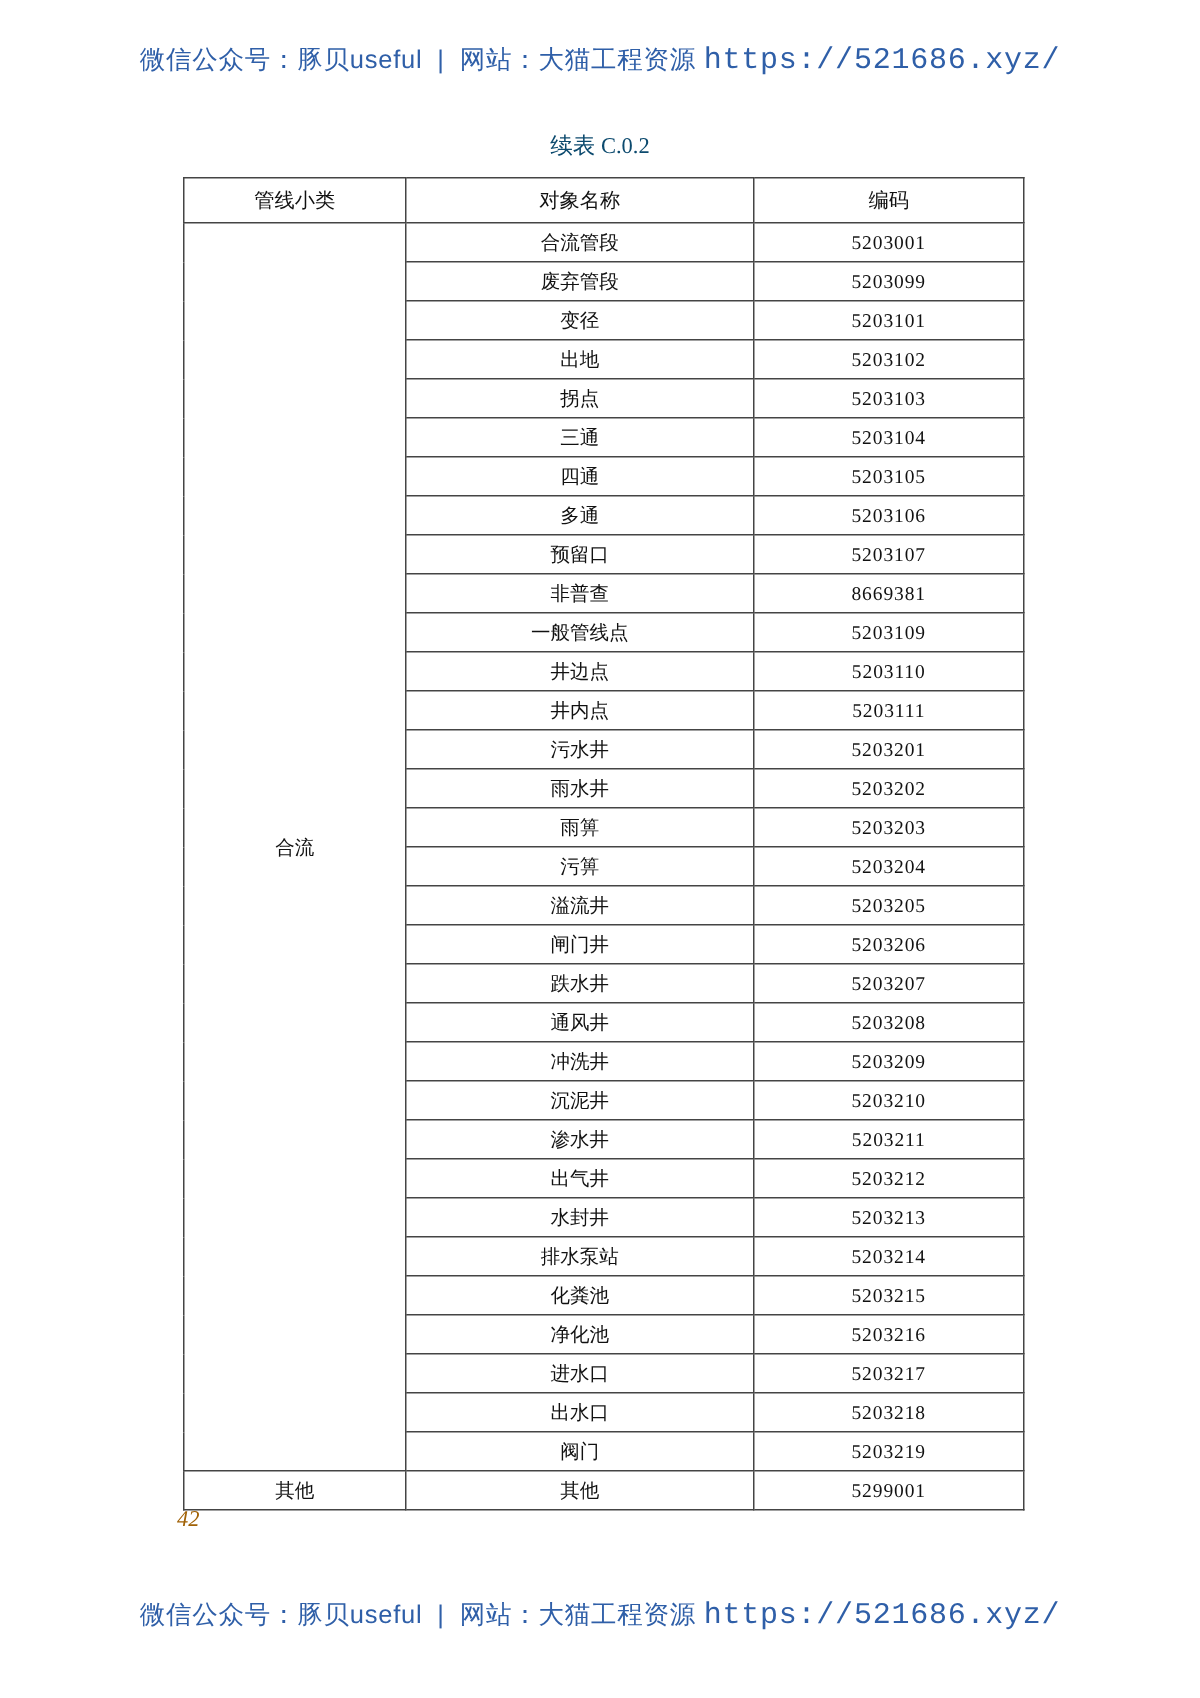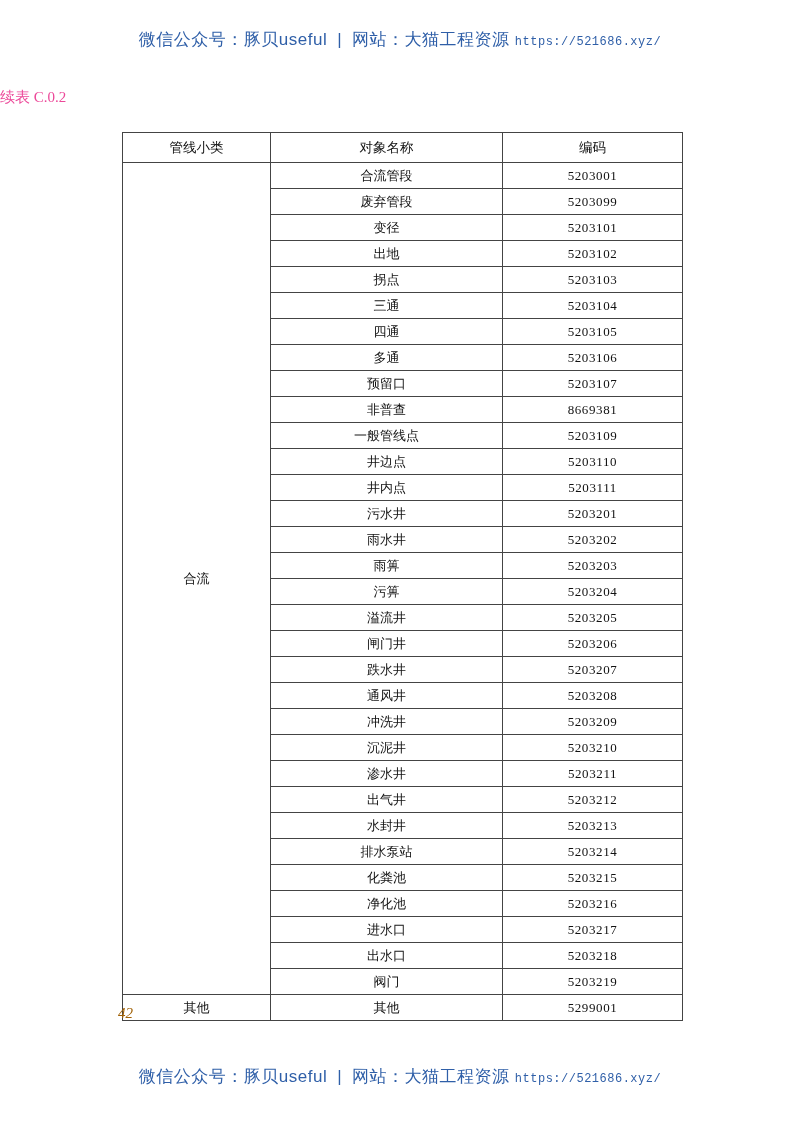--- a/index.html
+++ b/index.html
@@ -33,38 +33,38 @@
   .wm .sep {
     display: inline-block;
     margin: 0 10px;
     color: #2f5fa8;
   }
   .wm .site {
     font-family: "Liberation Sans", "DejaVu Sans", sans-serif;
   }
   .wm .url {
     font-family: "Liberation Mono", "DejaVu Sans Mono", monospace;
-    font-size: 12px;
+    font-size: 20px;
   }
 
   
   .page-title {
     position: absolute;
     top: 88px;
     left: 0;
     width: 800px;
-    text-align: left;
+    text-align: center;
     font-size: 15px;
-    color: #ec4899;
+    color: #0c4a6e;
     font-family: "Liberation Serif", "DejaVu Serif", serif;
   }
 
   .table-wrap {
     position: absolute;
-    top: 132px;
+    top: 118px;
     left: 108px;
     width: 560px;
     padding-left: 14px;
   }
 
   table.spec {
     border-collapse: collapse;
     width: 560px;
     table-layout: fixed;
     font-size: 13px;

